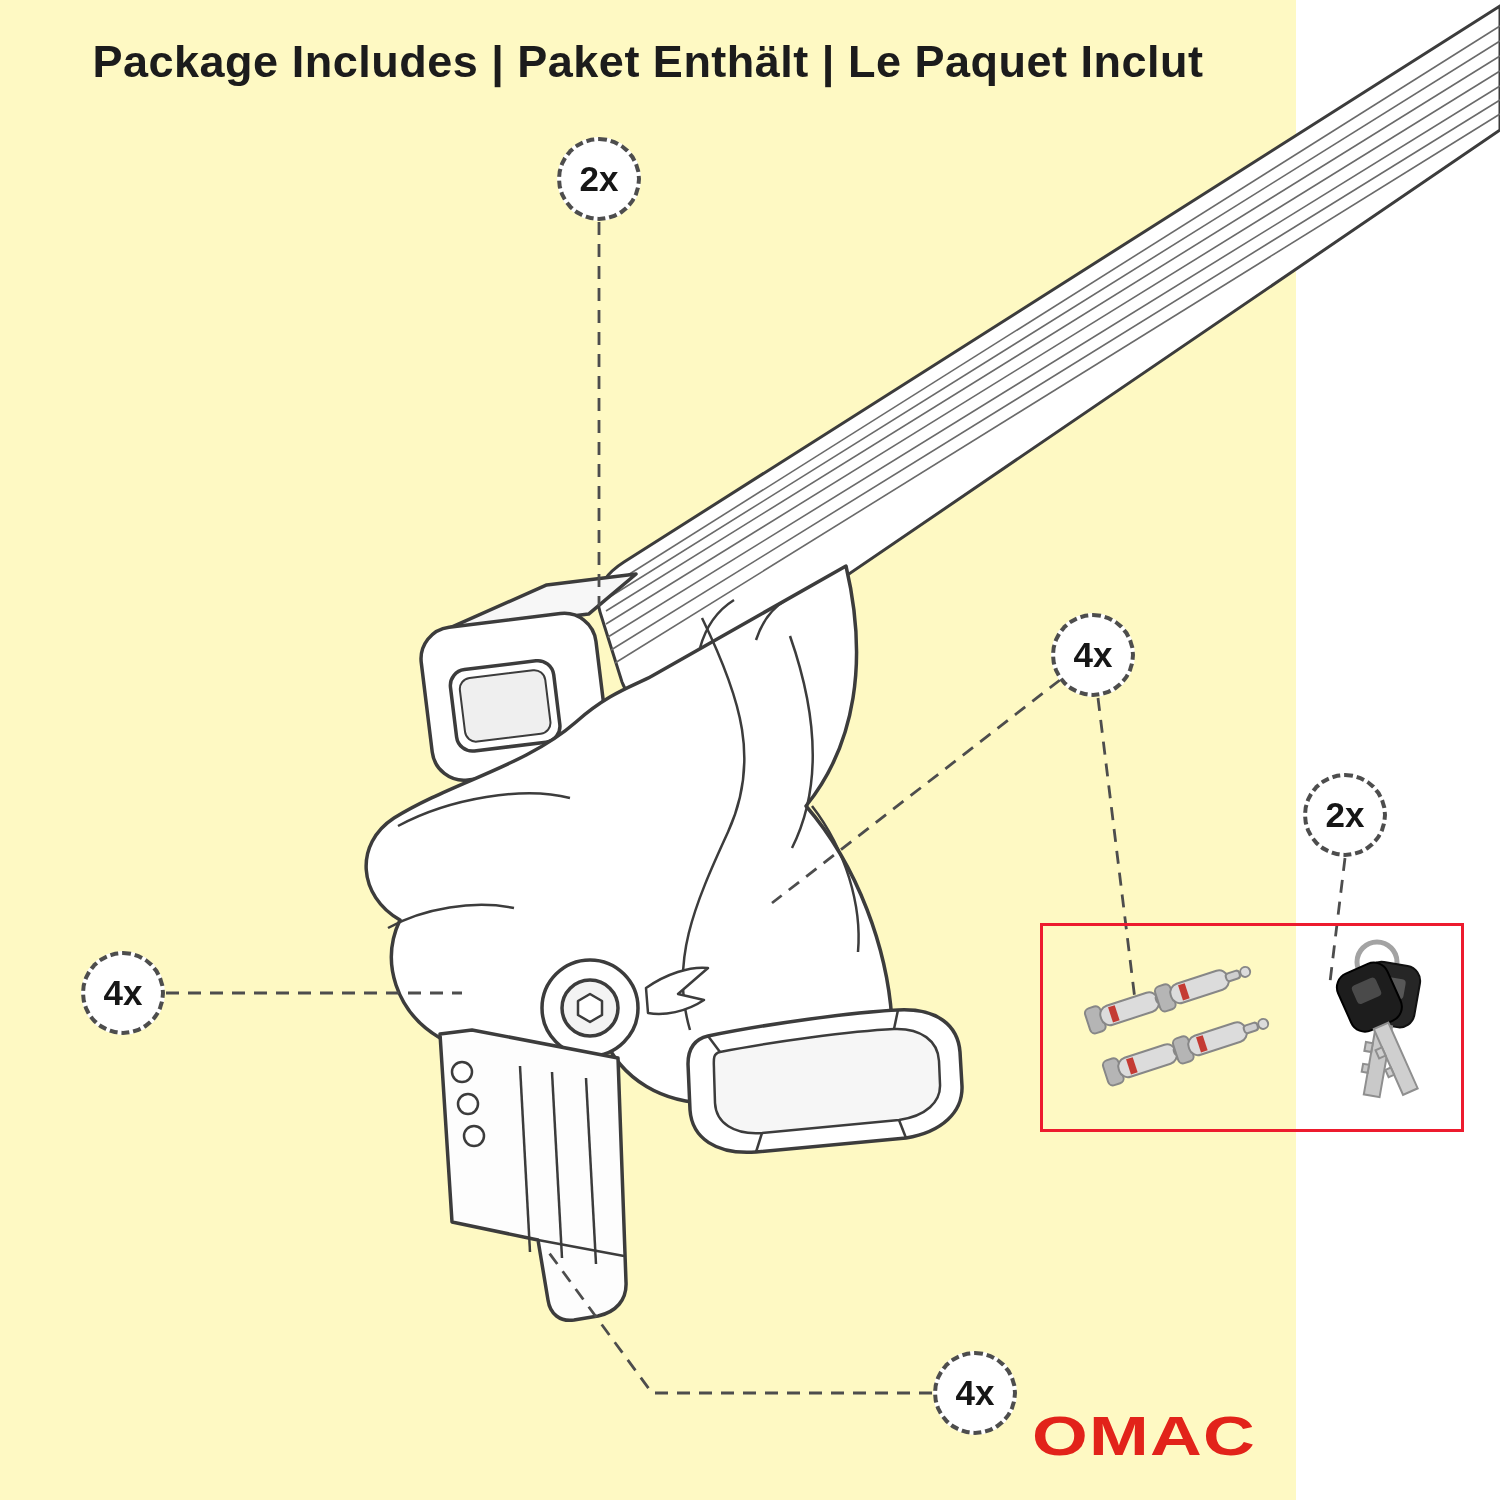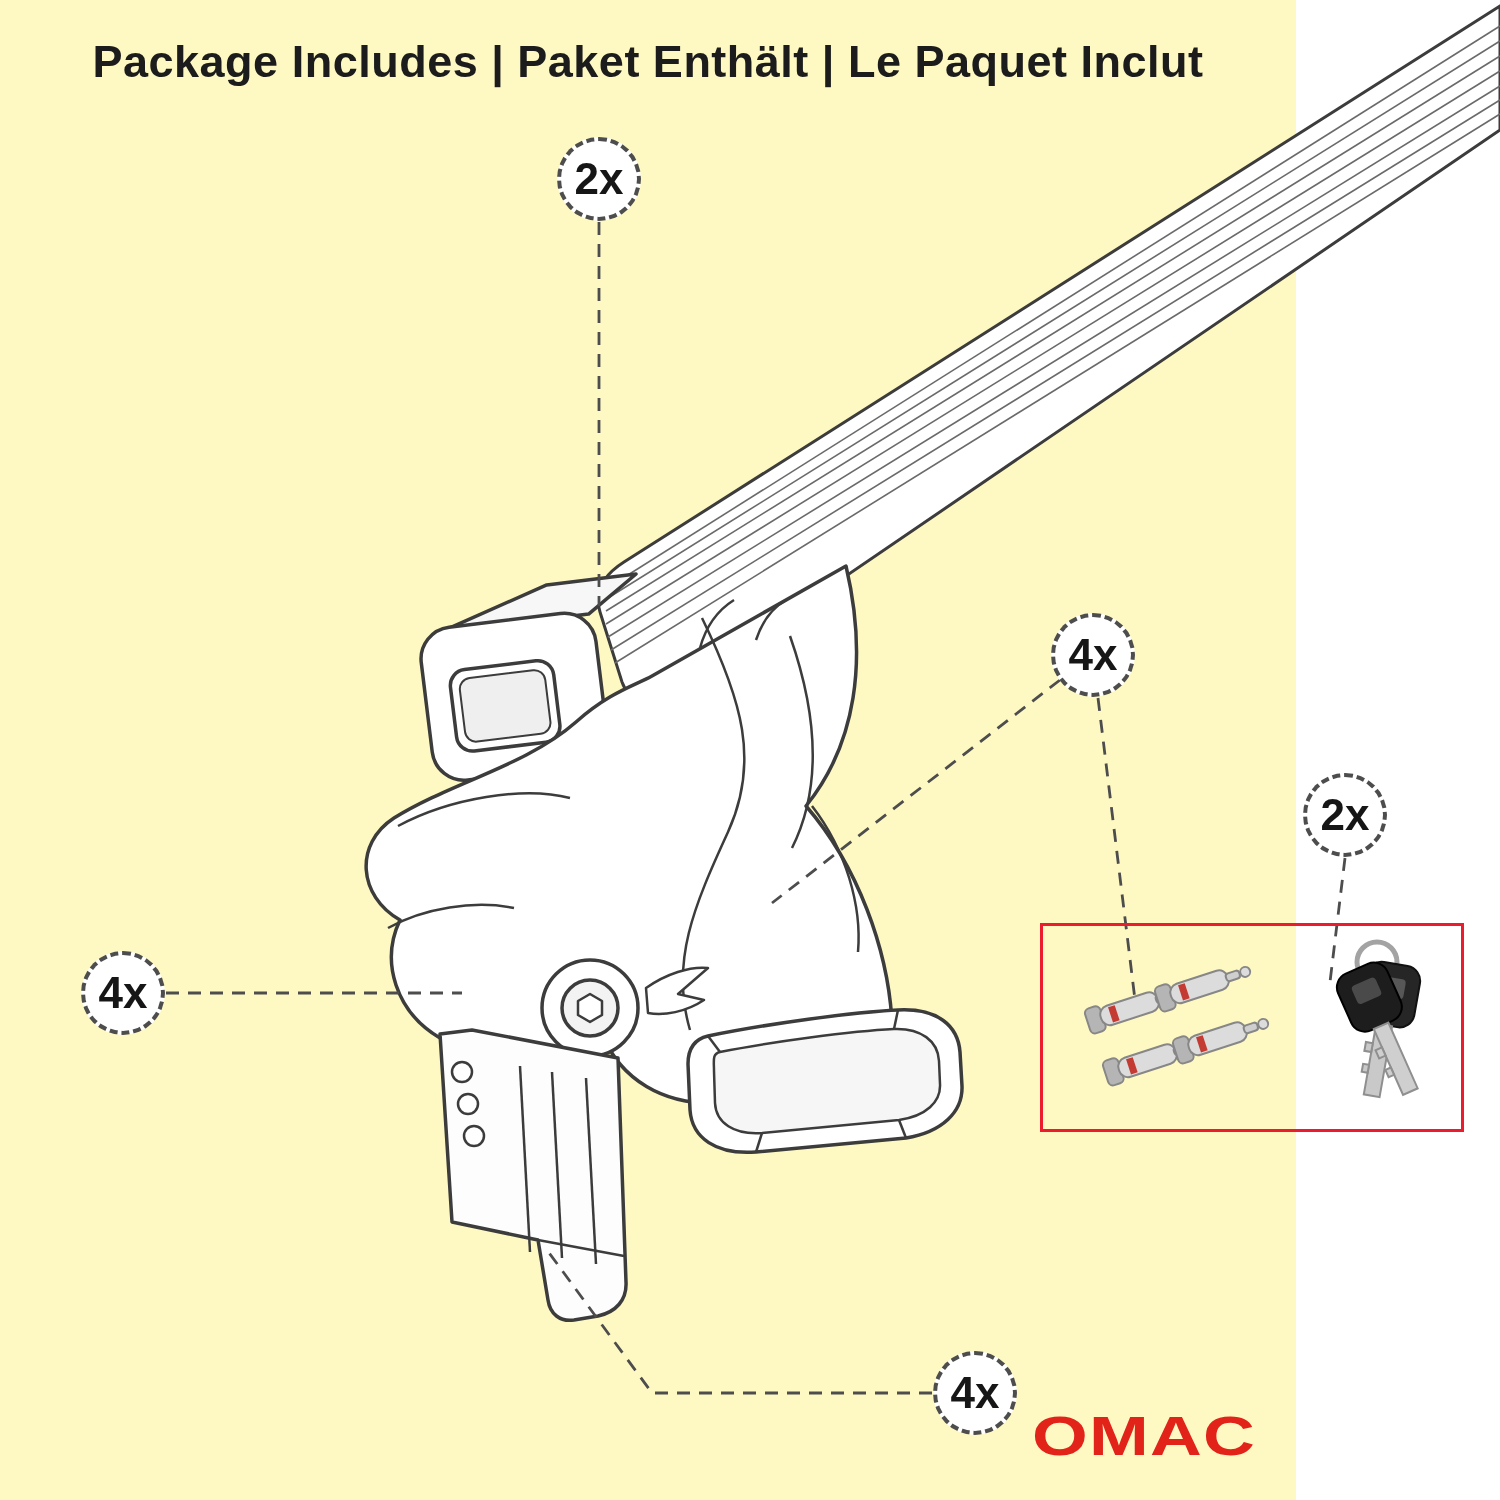--- a/index.html
+++ b/index.html
@@ -39,21 +39,21 @@
     position: absolute;
     width: 84px;
     height: 84px;
     box-sizing: border-box;
     border: 4px dashed #4d4d4d;
     border-radius: 50%;
     background: #ffffff;
     display: flex;
     align-items: center;
     justify-content: center;
-    font-size: 44px;
+    font-size: 35px;
     font-weight: 700;
     color: #161616;
   }
   .red-box {
     position: absolute;
     left: 1040px;
     top: 923px;
     width: 424px;
     height: 209px;
     box-sizing: border-box;

